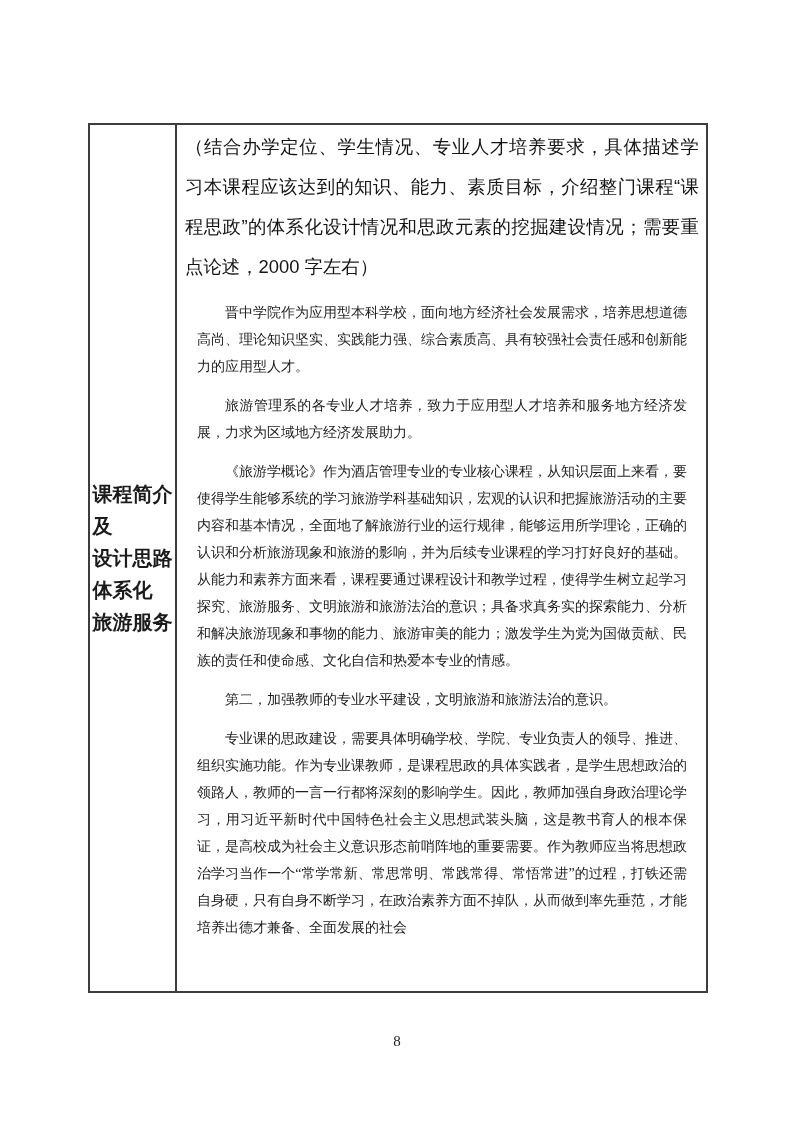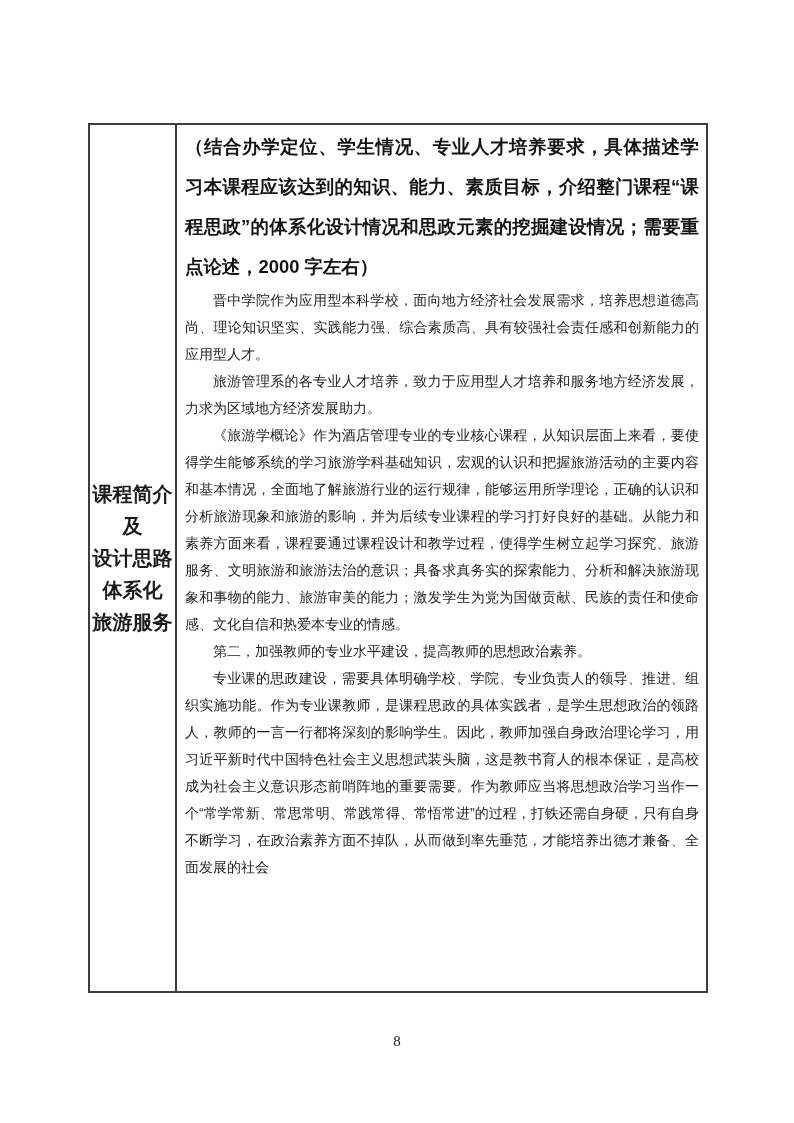--- a/index.html
+++ b/index.html
@@ -30,46 +30,46 @@
   .cell-left {
     width: 87px;
     box-sizing: border-box;
     border-right: 2px solid #3d3d3d;
     display: flex;
     align-items: center;
     justify-content: center;
     flex-shrink: 0;
   }
   .cell-left-inner {
-    text-align: center;
+    text-align: left;
     font-family: "Liberation Sans", "DejaVu Sans", sans-serif;
     font-weight: bold;
     font-size: 20px;
     line-height: 32px;
     color: #1b1b1b;
     white-space: nowrap;
   }
   .cell-right {
     flex: 1;
     box-sizing: border-box;
     padding: 2px 7px 0 8px;
     overflow: hidden;
   }
   .instruction {
     font-family: "Liberation Sans", "DejaVu Sans", sans-serif;
-    font-weight: bold;
+    font-weight: normal;
     font-size: 18.4px;
     line-height: 40px;
     text-align: justify;
     color: #141414;
     margin: 0;
   }
   .body-paragraphs p {
-    margin: 0;
-    font-family: Liberation Sans, sans-serif;
+    margin: 12px;
+    font-family: Liberation Serif, serif;
     font-size: 14px;
     line-height: 27px;
     text-align: justify;
     text-indent: 2em;
     color: #1d1d1d;
   }
   .page-number {
     position: absolute;
     left: 0;
     right: 0;
@@ -96,21 +96,21 @@
         <div>旅游服务</div>
       </div>
     </div>
 
     <div class="cell-right">
       <p class="instruction">（结合办学定位、学生情况、专业人才培养要求，具体描述学习本课程应该达到的知识、能力、素质目标，介绍整门课程“课程思政”的体系化设计情况和思政元素的挖掘建设情况；需要重点论述，2000 字左右）</p>
       <div class="body-paragraphs">
         <p>晋中学院作为应用型本科学校，面向地方经济社会发展需求，培养思想道德高尚、理论知识坚实、实践能力强、综合素质高、具有较强社会责任感和创新能力的应用型人才。</p>
         <p>旅游管理系的各专业人才培养，致力于应用型人才培养和服务地方经济发展，力求为区域地方经济发展助力。</p>
         <p>《旅游学概论》作为酒店管理专业的专业核心课程，从知识层面上来看，要使得学生能够系统的学习旅游学科基础知识，宏观的认识和把握旅游活动的主要内容和基本情况，全面地了解旅游行业的运行规律，能够运用所学理论，正确的认识和分析旅游现象和旅游的影响，并为后续专业课程的学习打好良好的基础。从能力和素养方面来看，课程要通过课程设计和教学过程，使得学生树立起学习探究、旅游服务、文明旅游和旅游法治的意识；具备求真务实的探索能力、分析和解决旅游现象和事物的能力、旅游审美的能力；激发学生为党为国做贡献、民族的责任和使命感、文化自信和热爱本专业的情感。</p>
-        <p>第二，加强教师的专业水平建设，提高教师的思想政治素养。</p>
+        <p>第二，加强教师的专业水平建设，文明旅游和旅游法治的意识。</p>
         <p>专业课的思政建设，需要具体明确学校、学院、专业负责人的领导、推进、组织实施功能。作为专业课教师，是课程思政的具体实践者，是学生思想政治的领路人，教师的一言一行都将深刻的影响学生。因此，教师加强自身政治理论学习，用习近平新时代中国特色社会主义思想武装头脑，这是教书育人的根本保证，是高校成为社会主义意识形态前哨阵地的重要需要。作为教师应当将思想政治学习当作一个“常学常新、常思常明、常践常得、常悟常进”的过程，打铁还需自身硬，只有自身不断学习，在政治素养方面不掉队，从而做到率先垂范，才能培养出德才兼备、全面发展的社会</p>
       </div>
     </div>
 
   </div>
 
   <div class="page-number">8</div>
 
 </div>
 

